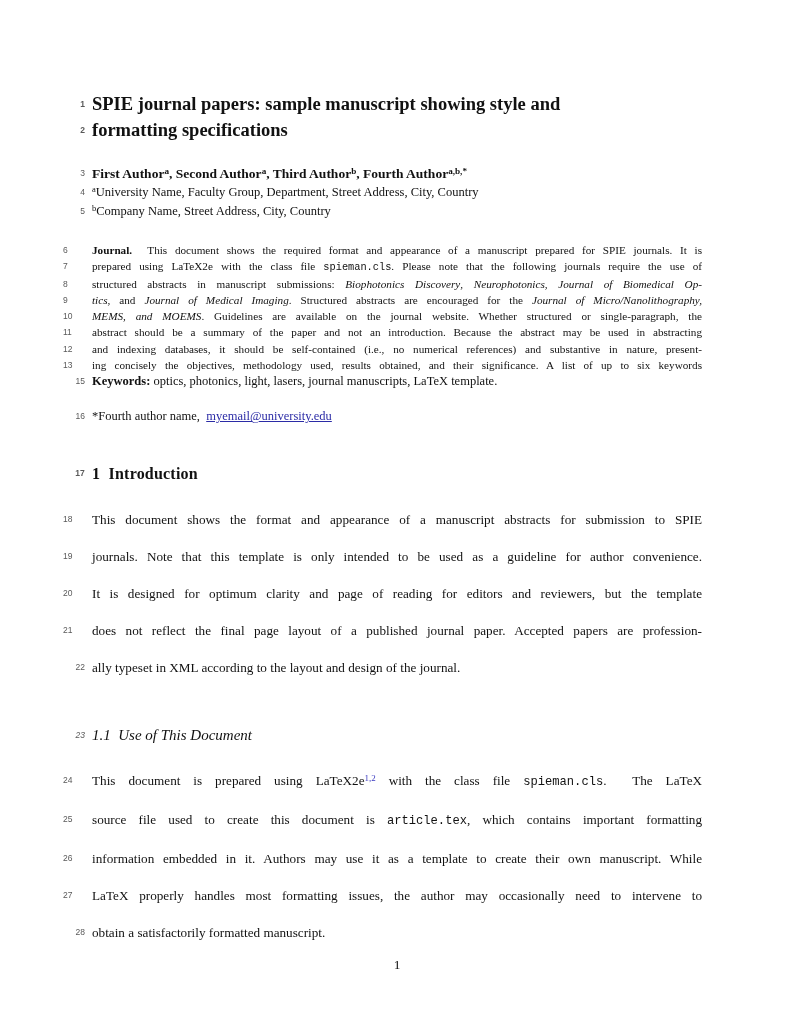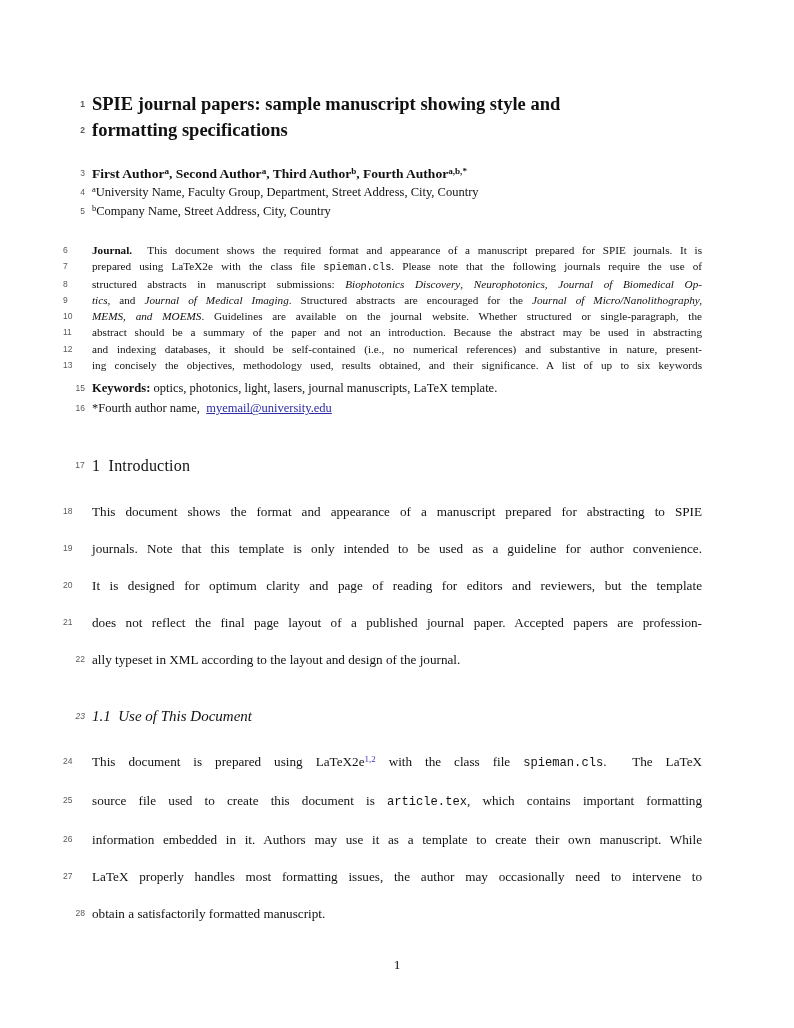--- a/index.html
+++ b/index.html
@@ -21,30 +21,30 @@
   .block-title { margin-top:91px; font-size:18.5px; font-weight:bold; }
   .block-title .line { line-height:26px; }
 
   .block-authors { margin-top:21px; font-size:12.5px; }
   .block-authors .line { line-height:19px; }
   .block-authors .line:first-child { font-size:13.5px; }
 
   .block-abstract { margin-top:21px; font-size:11.2px; word-spacing:-0.4px; }
   .block-abstract .line { line-height:16.3px; }
 
-  .block-keywords { margin-top:7px; font-size:12.5px; }
+  .block-keywords { font-size:12.5px; }
   .block-keywords .line { line-height:17px; }
 
-  .block-footnote { margin-top:3px; font-size:12.5px; }
+  .block-footnote { margin-top:18px; font-size:12.5px; }
   .block-footnote .line { line-height:17px; }
 
-  .block-section { margin-top:38px; font-size:16px; font-weight:normal; letter-spacing:0.2px; }
+  .block-section { margin-top:38px; font-size:16px; font-weight:bold; letter-spacing:0.2px; }
   .block-section .line { line-height:21px; }
 
-  .block-subsection { margin-top:28px; font-size:15px; font-style:italic; }
+  .block-subsection { margin-top:39px; font-size:15px; font-style:italic; }
   .block-subsection .line { line-height:21px; }
 
   .block-body { margin-top:17px; font-size:13.2px; }
   .block-body .line { line-height:37px; }
   .block-body.second { margin-top:16px; }
 
   .r-p {}
   .r-b { font-weight:bold; }
   .r-i { font-style:italic;margin-top:12px; }
   .r-tt { font-family:"Liberation Mono", monospace; font-size:0.92em; letter-spacing:0; }
@@ -87,21 +87,21 @@
     <div class="block block-keywords">
         <div class="line"><span class="lineno">15</span><span class="r-b">Keywords:</span><span class="r-p"> optics, photonics, light, lasers, journal manuscripts, LaTeX template.</span></div>
       </div>
     <div class="block block-footnote">
         <div class="line"><span class="lineno">16</span><span class="r-p">*Fourth author name,&nbsp; </span><a href="#" class="r-link">myemail@university.edu</a></div>
       </div>
     <div class="block block-section">
         <div class="line"><span class="lineno">17</span><span class="r-p">1&nbsp;&nbsp;Introduction</span></div>
       </div>
     <div class="block block-body">
-        <div class="line j"><span class="lineno">18</span><span class="r-p">This document shows the format and appearance of a manuscript prepared for abstracting to SPIE</span></div>
+        <div class="line j"><span class="lineno">18</span><span class="r-p">This document shows the format and appearance of a manuscript abstracts for submission to SPIE</span></div>
         <div class="line j"><span class="lineno">19</span><span class="r-p">journals. Note that this template is only intended to be used as a guideline for author convenience.</span></div>
         <div class="line j"><span class="lineno">20</span><span class="r-p">It is designed for optimum clarity and page of reading for editors and reviewers, but the template</span></div>
         <div class="line j"><span class="lineno">21</span><span class="r-p">does not reflect the final page layout of a published journal paper. Accepted papers are profession-</span></div>
         <div class="line"><span class="lineno">22</span><span class="r-p">ally typeset in XML according to the layout and design of the journal.</span></div>
       </div>
     <div class="block block-subsection">
         <div class="line"><span class="lineno">23</span><span class="r-p">1.1&nbsp;&nbsp;Use of This Document</span></div>
       </div>
     <div class="block block-body second">
         <div class="line j"><span class="lineno">24</span><span class="r-p">This document is prepared using LaTeX2e</span><span class="r-suplink">1,2</span><span class="r-p"> with the class file </span><span class="r-tt">spieman.cls</span><span class="r-p">.&nbsp; The LaTeX</span></div>

